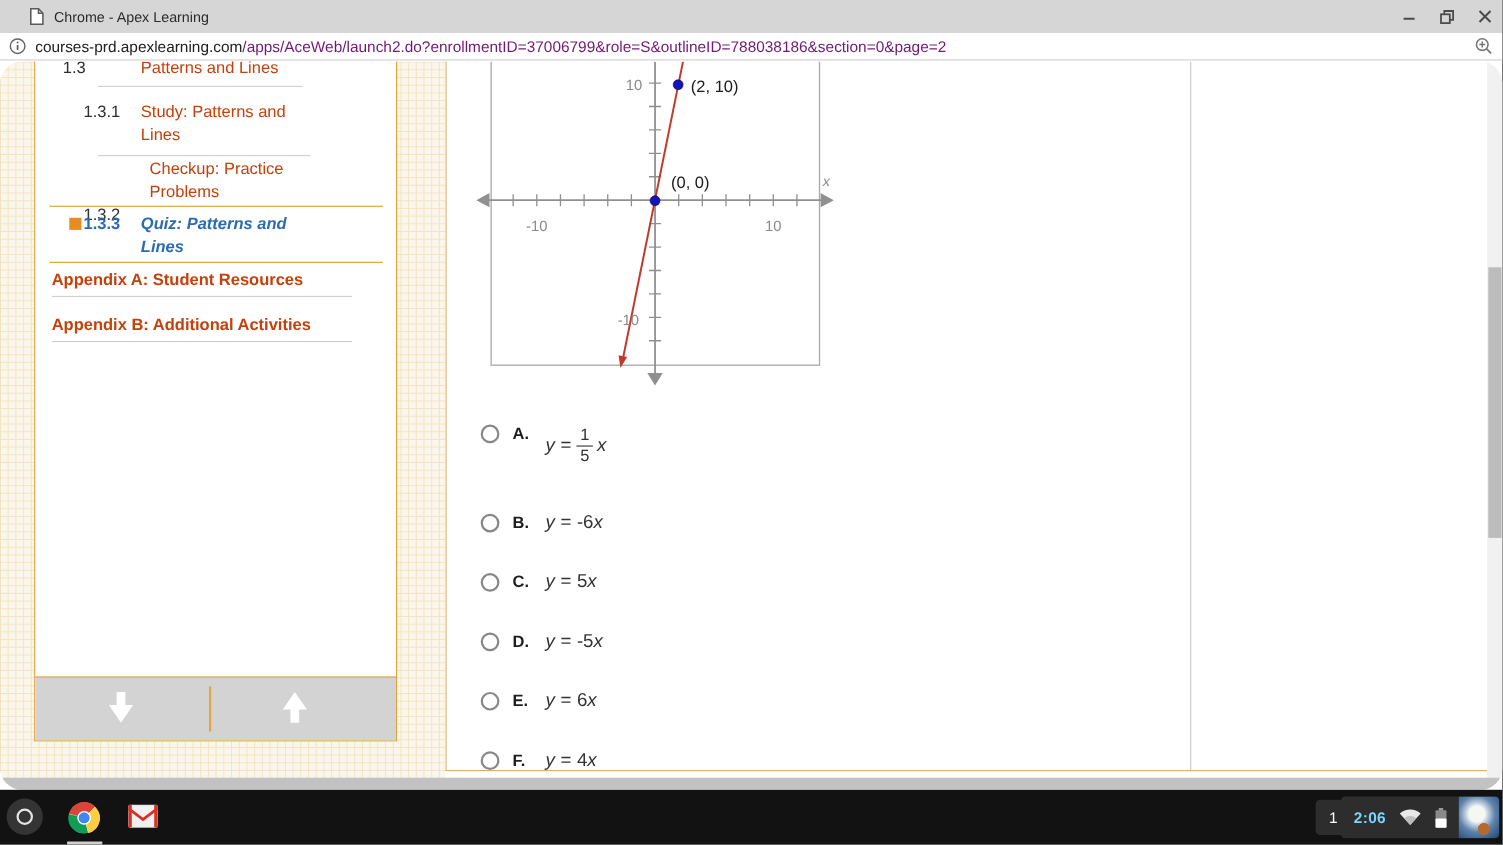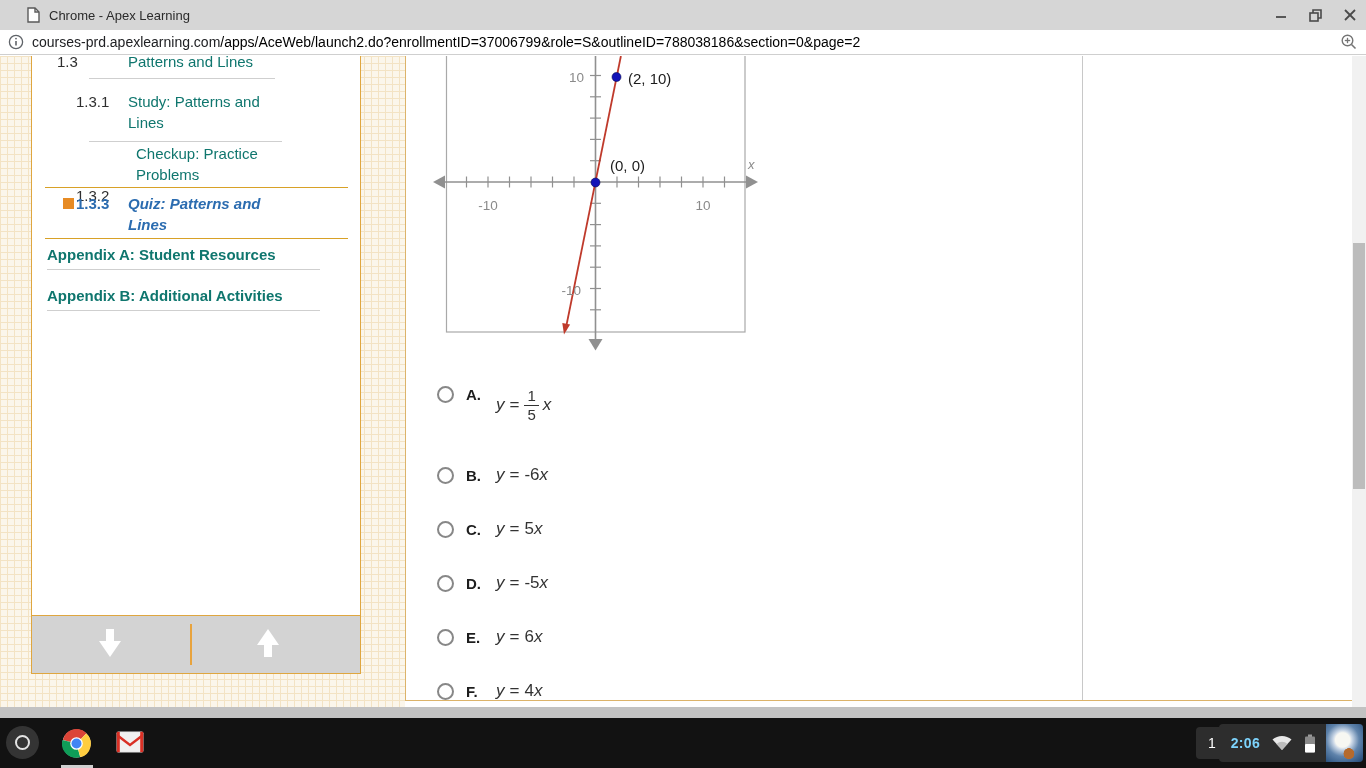--- a/index.html
+++ b/index.html
@@ -11,33 +11,33 @@
   .titlebar .doc-ic{margin-left:27px;}
   .titlebar .t-title{margin-left:9px;font-size:13px;color:#2b2b2b;}
   .winctl{position:absolute;right:10px;top:0;height:30px;display:flex;align-items:center;gap:22px;}
   .winctl svg{display:block;cursor:default;}
   
   .urlbar{position:absolute;left:0;top:30px;width:1366px;height:25px;background:#fff;
           border-bottom:1px solid #cfcfcf;display:flex;align-items:center;box-sizing:border-box;}
   .urlbar .info-ic{margin-left:8px;}
   .url-text{margin-left:8px;font-size:14px;white-space:nowrap;}
   .url-text .dom{color:#202124;}
-  .url-text .path{color:#000000;margin-top:30px;}
+  .url-text .path{color:#701a75;margin-top:30px;}
   .zoom-ic{position:absolute;right:8px;top:3px;}
   
-  .vp{position:absolute;left:0;top:56px;width:1366px;height:662px;background:#fff;overflow:hidden;}
+  .vp{position:absolute;left:0;top:56px;width:1366px;height:662px;background:#fff;overflow:hidden;border-radius:20px;}
   .gridbg{position:absolute;left:0;top:0;width:405px;height:651px;background-color:#fbf6eb;
           background-image:linear-gradient(#f3e3c4 1px,transparent 1px),
                            linear-gradient(90deg,#f3e3c4 1px,transparent 1px);
           background-size:7px 7px;}
   
   .sidebar{position:absolute;left:31px;top:-2px;width:330px;height:620px;background:#fff;
            border:1px solid #dfa63f;box-sizing:border-box;overflow:hidden;}
   .sb-num{position:absolute;font-size:15px;color:#2f2f2f;line-height:21px;}
-  .sb-label{position:absolute;font-size:15px;color:#0f766e;line-height:21px;}
+  .sb-label{position:absolute;font-size:15px;color:#c2410c;line-height:21px;}
   .sb-sep{position:absolute;height:1px;background:#cfcfcf;}
   .sb-sep.gold{background:#d8a127;}
   .sb-bold{font-weight:bold;}
   .sb-active{color:#2b6cb0;font-weight:bold;}
   .sb-bullet{position:absolute;width:11px;height:11px;background:#e78b24;}
   .sb-nav{position:absolute;left:0;right:0;bottom:0;height:57px;background:#d3d3d3;
           border-top:1px solid #dfa63f;}
   .sb-nav .nav-div{position:absolute;left:158px;top:8px;bottom:8px;width:2px;background:#e8a33d;}
   .sb-nav svg{position:absolute;top:12px;}
   

